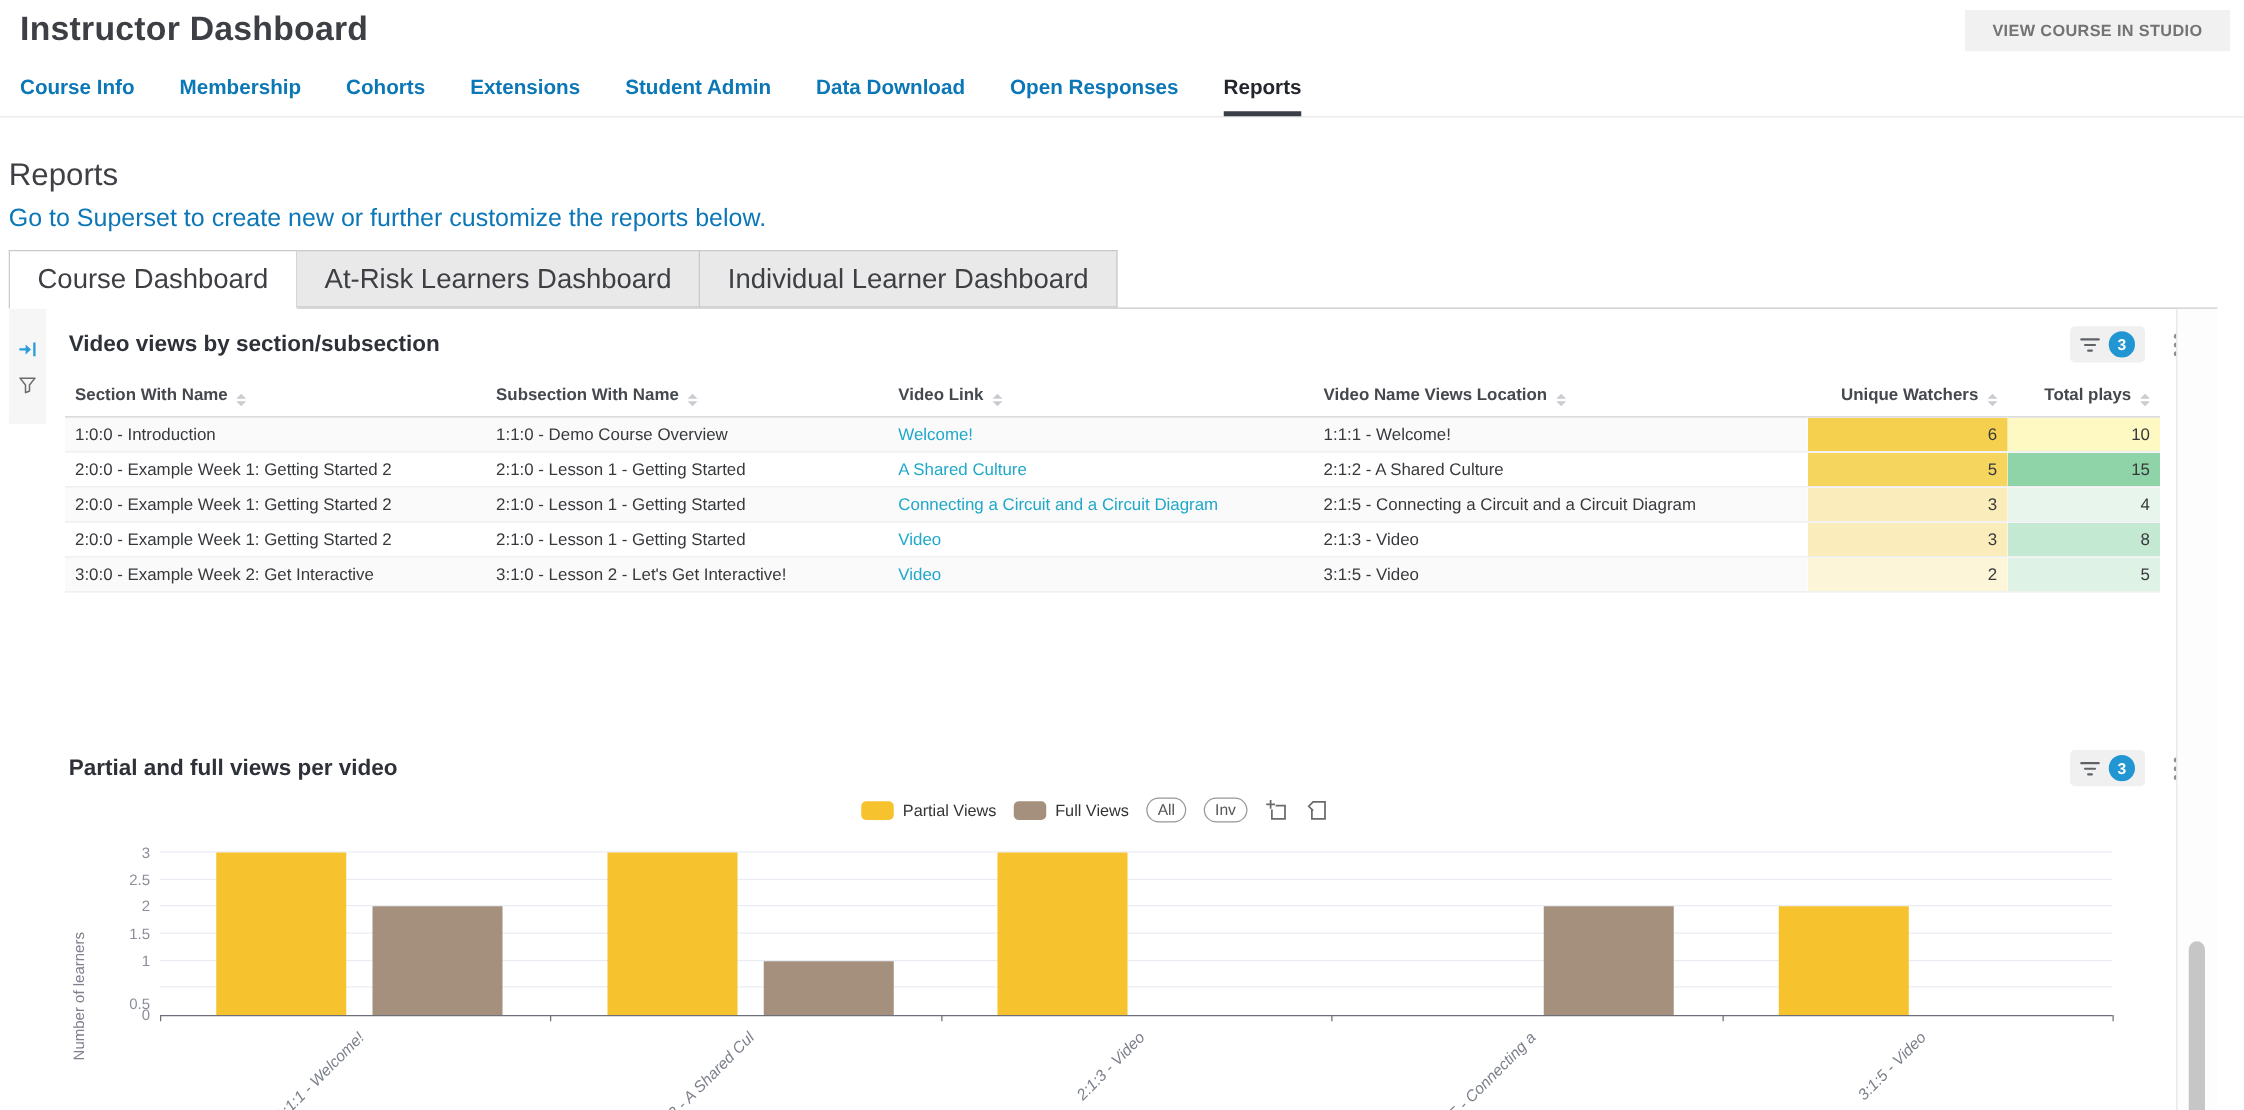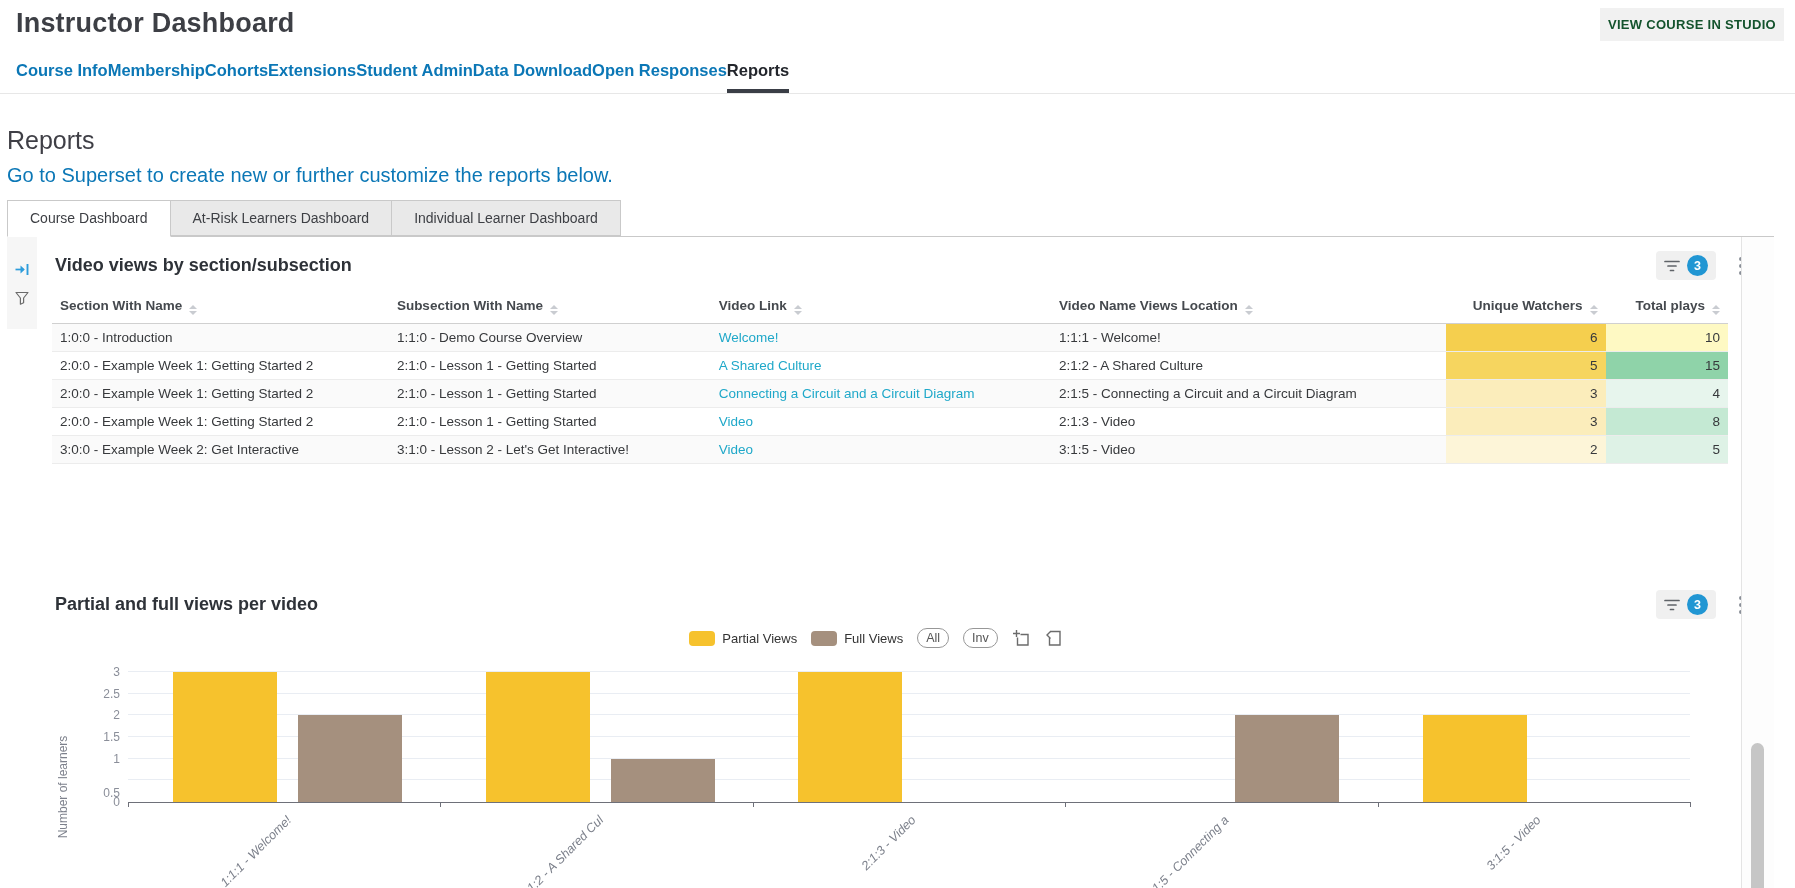--- a/index.html
+++ b/index.html
@@ -5,34 +5,34 @@
   * { box-sizing: border-box; }
   html,body { margin:0; padding:0; }
   body {
     width:1795px; height:888px; overflow:hidden; background:#fff;
     font-family:"Liberation Sans","DejaVu Sans",sans-serif; color:#333;
   }
   
   .topbar { display:flex; justify-content:space-between; align-items:flex-start; padding:8px 11px 0 16px; }
   .page-title { font-size:27px; font-weight:700; color:#3d3f45; margin:0; letter-spacing:.2px; }
   .studio-btn {
-    background:#f1f1f1; border:none; border-radius:0; color:#14532d;
+    background:#f1f1f1; border:none; border-radius:0; color:#737373;
     font-family:inherit; font-size:13px; font-weight:600; letter-spacing:.3px;
-    padding:9px 8px; cursor:pointer; white-space:nowrap;
+    padding:9px 22px; cursor:pointer; white-space:nowrap;
   }
   
-  .main-nav { display:flex; padding:0 16px; margin-top:20px; border-bottom:1px solid #e7e7e7; }
+  .main-nav { display:flex; gap:36px; padding:0 16px; margin-top:20px; border-bottom:1px solid #e7e7e7; }
   .nav-item { font-size:16.5px; font-weight:600; color:#0b77b6; padding-bottom:13px; cursor:pointer; white-space:nowrap; }
   .nav-item.active { color:#23262c; padding-bottom:9px; border-bottom:4px solid #3a3e46; }
   
   .reports-heading { font-size:25px; font-weight:500; color:#3f3f46; margin:32px 0 0 7px; }
   .superset-link { display:block; width:max-content; margin:9px 0 0 7px; font-size:20px; color:#0b77b6; cursor:pointer; }
   
   .dash-tabs { display:flex; margin:13px 0 0 7px; position:relative; z-index:2; }
-  .dash-tab { font-size:14px; color:#3d3f44; background:#e9e9e9; border:1px solid #c9c9c9; border-left:none; padding:9px 22px; cursor:pointer; white-space:nowrap; }
+  .dash-tab { font-size:22px; color:#3d3f44; background:#e9e9e9; border:1px solid #c9c9c9; border-left:none; padding:9px 22px; cursor:pointer; white-space:nowrap; }
   .dash-tab:first-child { border-left:1px solid #c9c9c9; }
   .dash-tab.active { background:#fff; border-bottom:1px solid #fff; margin-bottom:-1px; }
   
   .panel { position:relative; margin:0 21px 0 7px; border-top:1px solid #c9c9c9; height:656px; overflow:hidden; }
   .left-rail { position:absolute; left:0; top:0; width:30px; height:92px; background:#f6f6f6; display:flex; flex-direction:column; align-items:center; padding-top:24px; gap:13px; }
   .rail-btn { background:none; border:none; padding:0; cursor:pointer; line-height:0; }
   
   .card-head { display:flex; justify-content:space-between; align-items:center; padding:14px 26px 0 48px; }
   .card-title { font-size:18px; font-weight:700; color:#2e3238; margin:0; }
   .head-tools { display:flex; align-items:center; gap:18px; }

